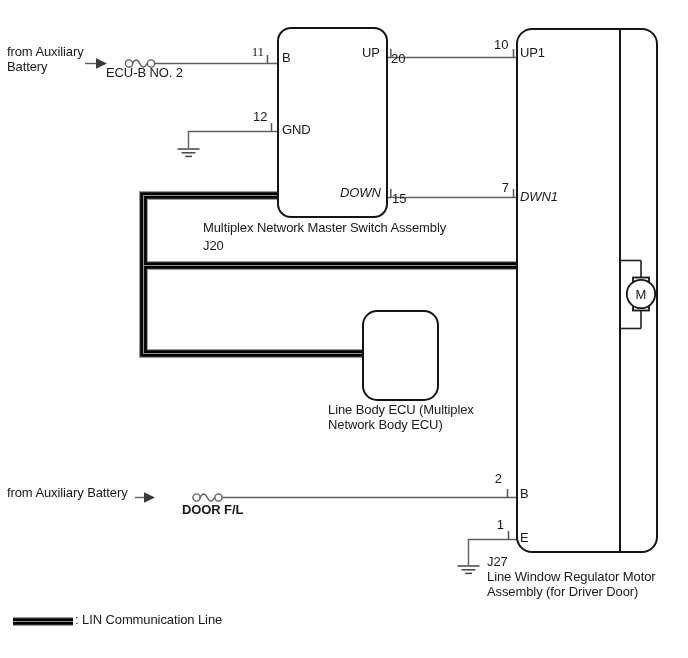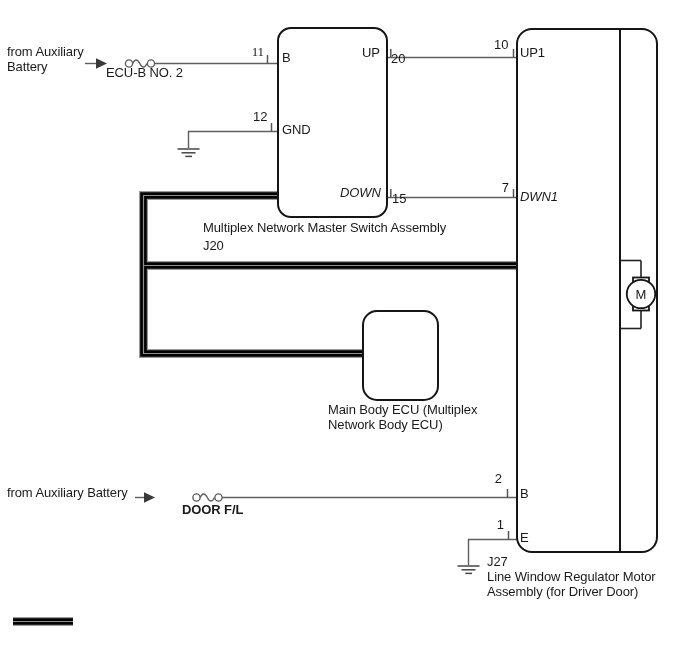--- a/index.html
+++ b/index.html
@@ -147,26 +147,27 @@
   <div id="j20-pinDOWN-label" class="txt">DOWN</div>
 
   <div id="j27-pin10-num" class="txt num">10</div>
   <div id="j27-pinUP1-label" class="txt">UP1</div>
   <div id="j27-pin7-num" class="txt num">7</div>
   <div id="j27-pinDWN1-label" class="txt">DWN1</div>
 
   <div id="j20-ref" class="txt">J20</div>
   <div id="j20-name" class="txt">Multiplex Network Master Switch Assembly</div>
 
-  <div id="ecu-name" class="txt wrap">Main Body ECU (Multiplex Network Body ECU)</div>
+  <div id="ecu-name" class="txt wrap">Line Body ECU (Multiplex Network Body ECU)</div>
 
   <div id="source-bottom" class="txt">from Auxiliary Battery</div>
   <div id="fuse-bottom-label" class="txt">DOOR F/L</div>
 
   <div id="j27-pin2-num" class="txt num">2</div>
   <div id="j27-pinB-label" class="txt">B</div>
   <div id="j27-pin1-num" class="txt num">1</div>
   <div id="j27-pinE-label" class="txt">E</div>
 
   <div id="j27-ref" class="txt">J27</div>
   <div id="j27-name" class="txt wrap">Line Window Regulator Motor Assembly (for Driver Door)</div>
 
+  <div id="legend-label" class="txt">: LIN Communication Line</div>
 </div>
 
 </body></html>

